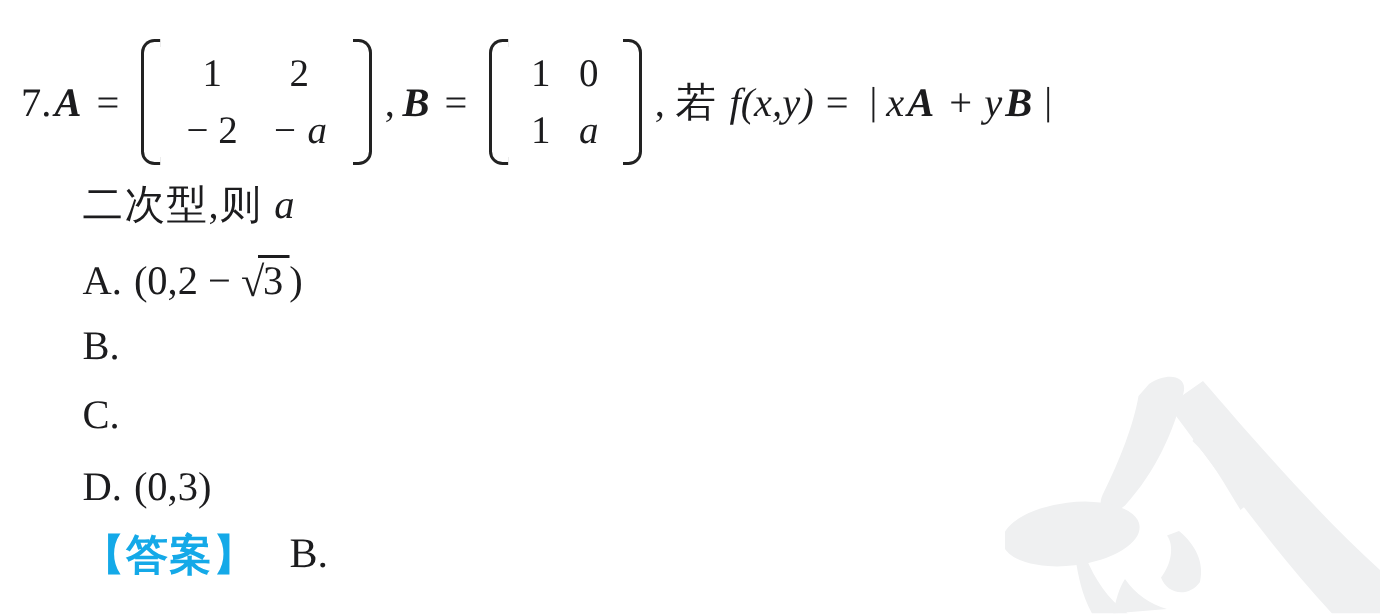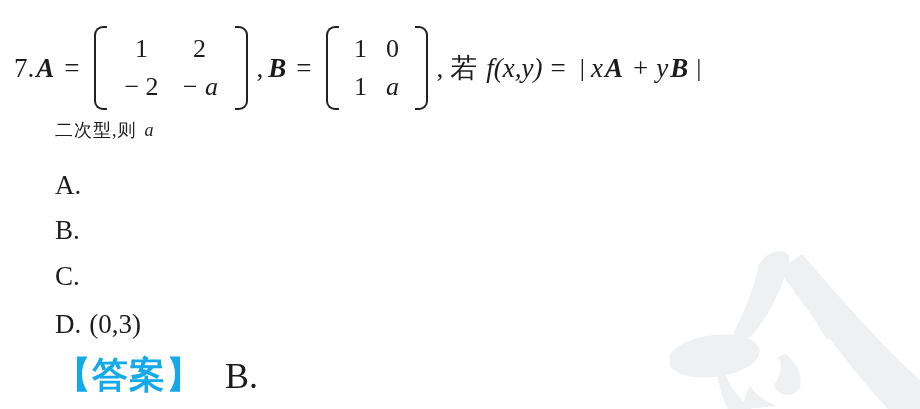--- a/index.html
+++ b/index.html
@@ -26,33 +26,33 @@
   .matrix{display:inline-flex;align-items:stretch;margin:0 6px;height:84px;}
   .bracket{width:11px;border:2.5px solid #222;}
   .bracket.left{border-right:none;border-radius:9px 0 0 9px;}
   .bracket.right{border-left:none;border-radius:0 9px 9px 0;}
   .cells{display:flex;flex-direction:column;justify-content:center;padding:4px 6px;gap:4px;}
   .mrow{display:flex;}
   .mrow .cell{display:inline-block;text-align:center;font-size:26px;line-height:34px;}
   .matA .cell{min-width:58px;}
   .matB .cell{min-width:32px;}
   
-  .line2{left:55px;top:118px;font-size:18px;display:flex;align-items:center;}
+  .line2{left:55px;top:118px;font-size:27px;display:flex;align-items:center;}
   .optrow{left:55px;font-size:27px;display:flex;align-items:center;white-space:pre;}
   .optA{top:170px;}
   .optB{top:215px;}
   .optC{top:261px;}
   .optD{top:309px;}
   .optrow .lab{margin-right:8px;}
   
   .sqrt{white-space:nowrap;display:inline-block;}
   .sqrt .sym{display:inline-block;font-size:1.05em;transform:translateY(1px);}
   .sqrt .rand{display:inline-block;border-top:2.2px solid currentColor;margin-left:-4px;padding:1px 4px 0 3px;line-height:1.1;}
   
-  .answerline{left:55px;top:351px;font-size:36px;display:flex;align-items:center;}
+  .answerline{left:55px;top:351px;font-size:28px;display:flex;align-items:center;}
   .ans-tag{color:#14a9e8;font-weight:700;font-family:"Liberation Sans","DejaVu Sans",sans-serif;letter-spacing:1px;}
   .ans-val{margin-left:22px;color:#1c1c1e;}
   
   .watermark{right:0;bottom:0;width:250px;height:165px;pointer-events:none;}
 </style>
 </head>
 <body>
 
 <div class="abs line1">
   <span>7.</span>
@@ -106,20 +106,21 @@
   <span class="bar">|</span>
 </div>
 
 <div class="abs line2">
   <span class="cjk">二次型,则</span>
   <span class="it" style="margin:0 8px">a</span>
 </div>
 
 <div class="abs optrow optA">
   <span class="lab">A.</span>
+  <span><span>(0,2 − </span><span class="sqrt"><span class="sym">√</span><span class="rand">3</span></span><span>)</span></span>
 </div>
 
 <div class="abs optrow optB">
   <span class="lab">B.</span>
 </div>
 
 <div class="abs optrow optC">
   <span class="lab">C.</span>
 </div>
 

